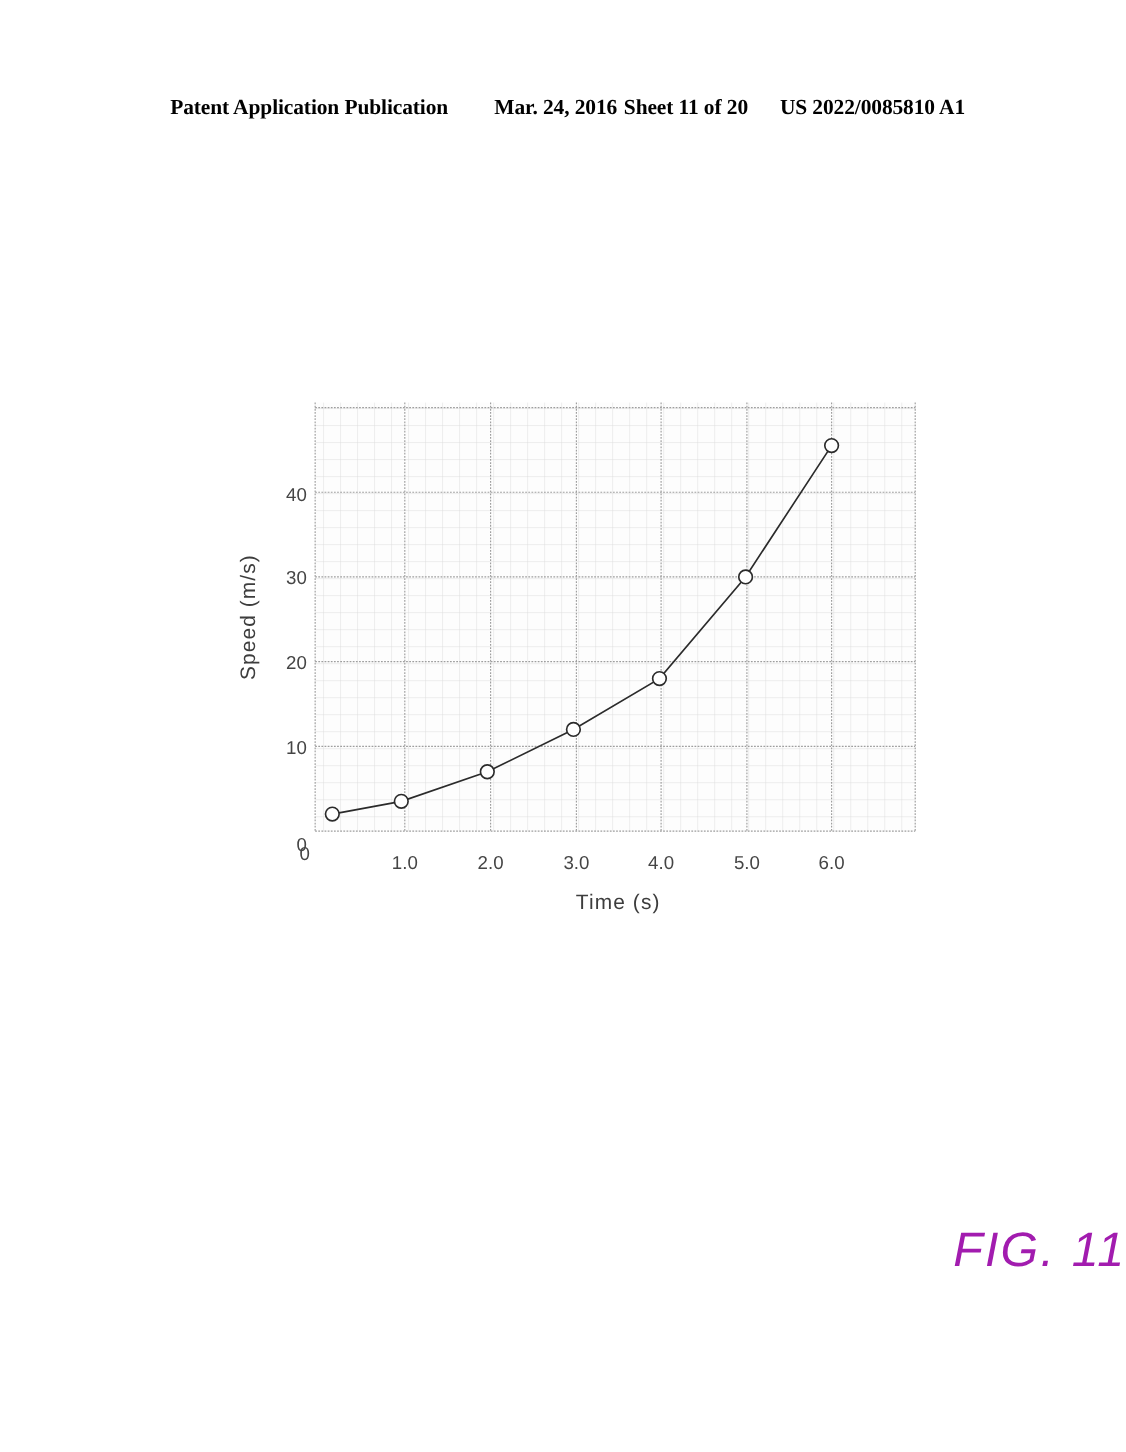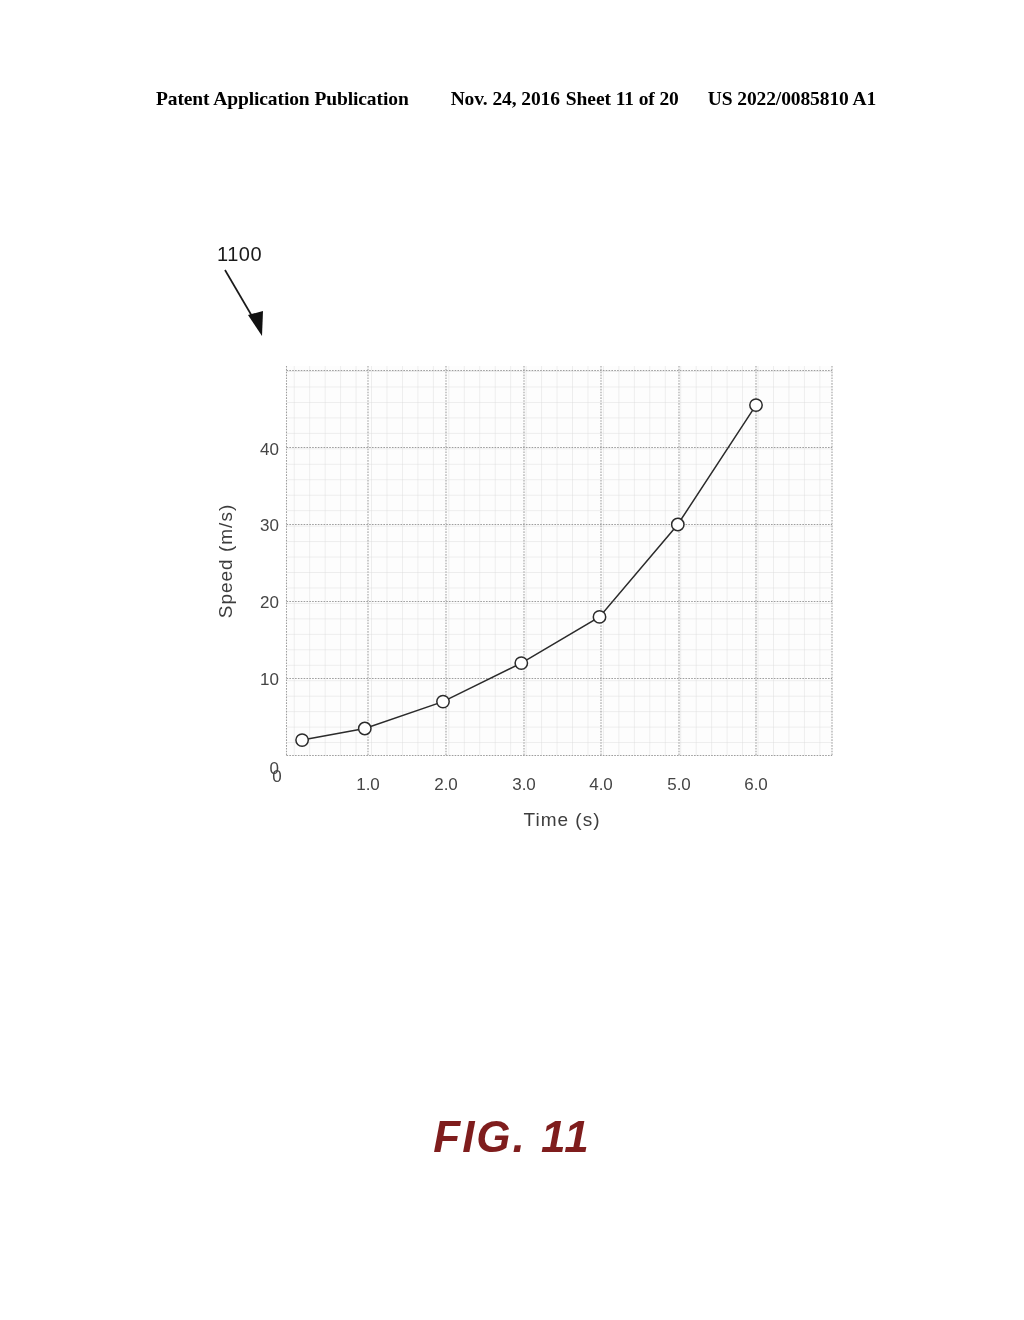--- a/index.html
+++ b/index.html
@@ -73,48 +73,41 @@
     left: 0;
     top: 0;
   }
 
   
   #fig-caption {
     position: absolute;
     left: 0;
     top: 1112px;
     width: 1024px;
-    text-align: center;
+    text-align: right;
     font-family: "Liberation Sans", sans-serif;
     font-style: italic;
-    font-weight: bold;
+    font-weight: normal;
     font-size: 44px;
     letter-spacing: 2px;
-    color: #7f1d1d;
+    color: #a21caf;
   }
 </style>
 </head>
 <body>
 
 <div id="patent-header">
   <span class="hdr-pub">Patent Application Publication</span>
-  <span class="hdr-date">Nov. 24, 2016</span>
+  <span class="hdr-date">Mar. 24, 2016</span>
   <span class="hdr-sheet">Sheet 11 of 20</span>
   <span class="hdr-num">US 2022/0085810 A1</span>
 </div>
 
 <div id="figure-1100">
 
-  <div id="ref-callout">
-    <span class="ref-num">1100</span>
-    <svg class="ref-arrow" width="60" height="80" viewBox="0 0 60 80">
-      <line x1="8" y1="7" x2="39" y2="60" stroke="#1a1a1a" stroke-width="1.7"></line>
-      <polygon points="31,52 45,73 46,48" fill="#111111"></polygon>
-    </svg>
-  </div>
 
   <svg id="chart-svg" width="1024" height="1320" viewBox="0 0 1024 1320">
 
     <defs>
 
       <pattern id="minorGrid" width="15.46" height="15.46" patternUnits="userSpaceOnUse">
         <path d="M 15.46 0 L 0 0 0 15.46" fill="none" stroke="#dcdcdc" stroke-width="0.9"></path>
       </pattern>
     </defs>
 

